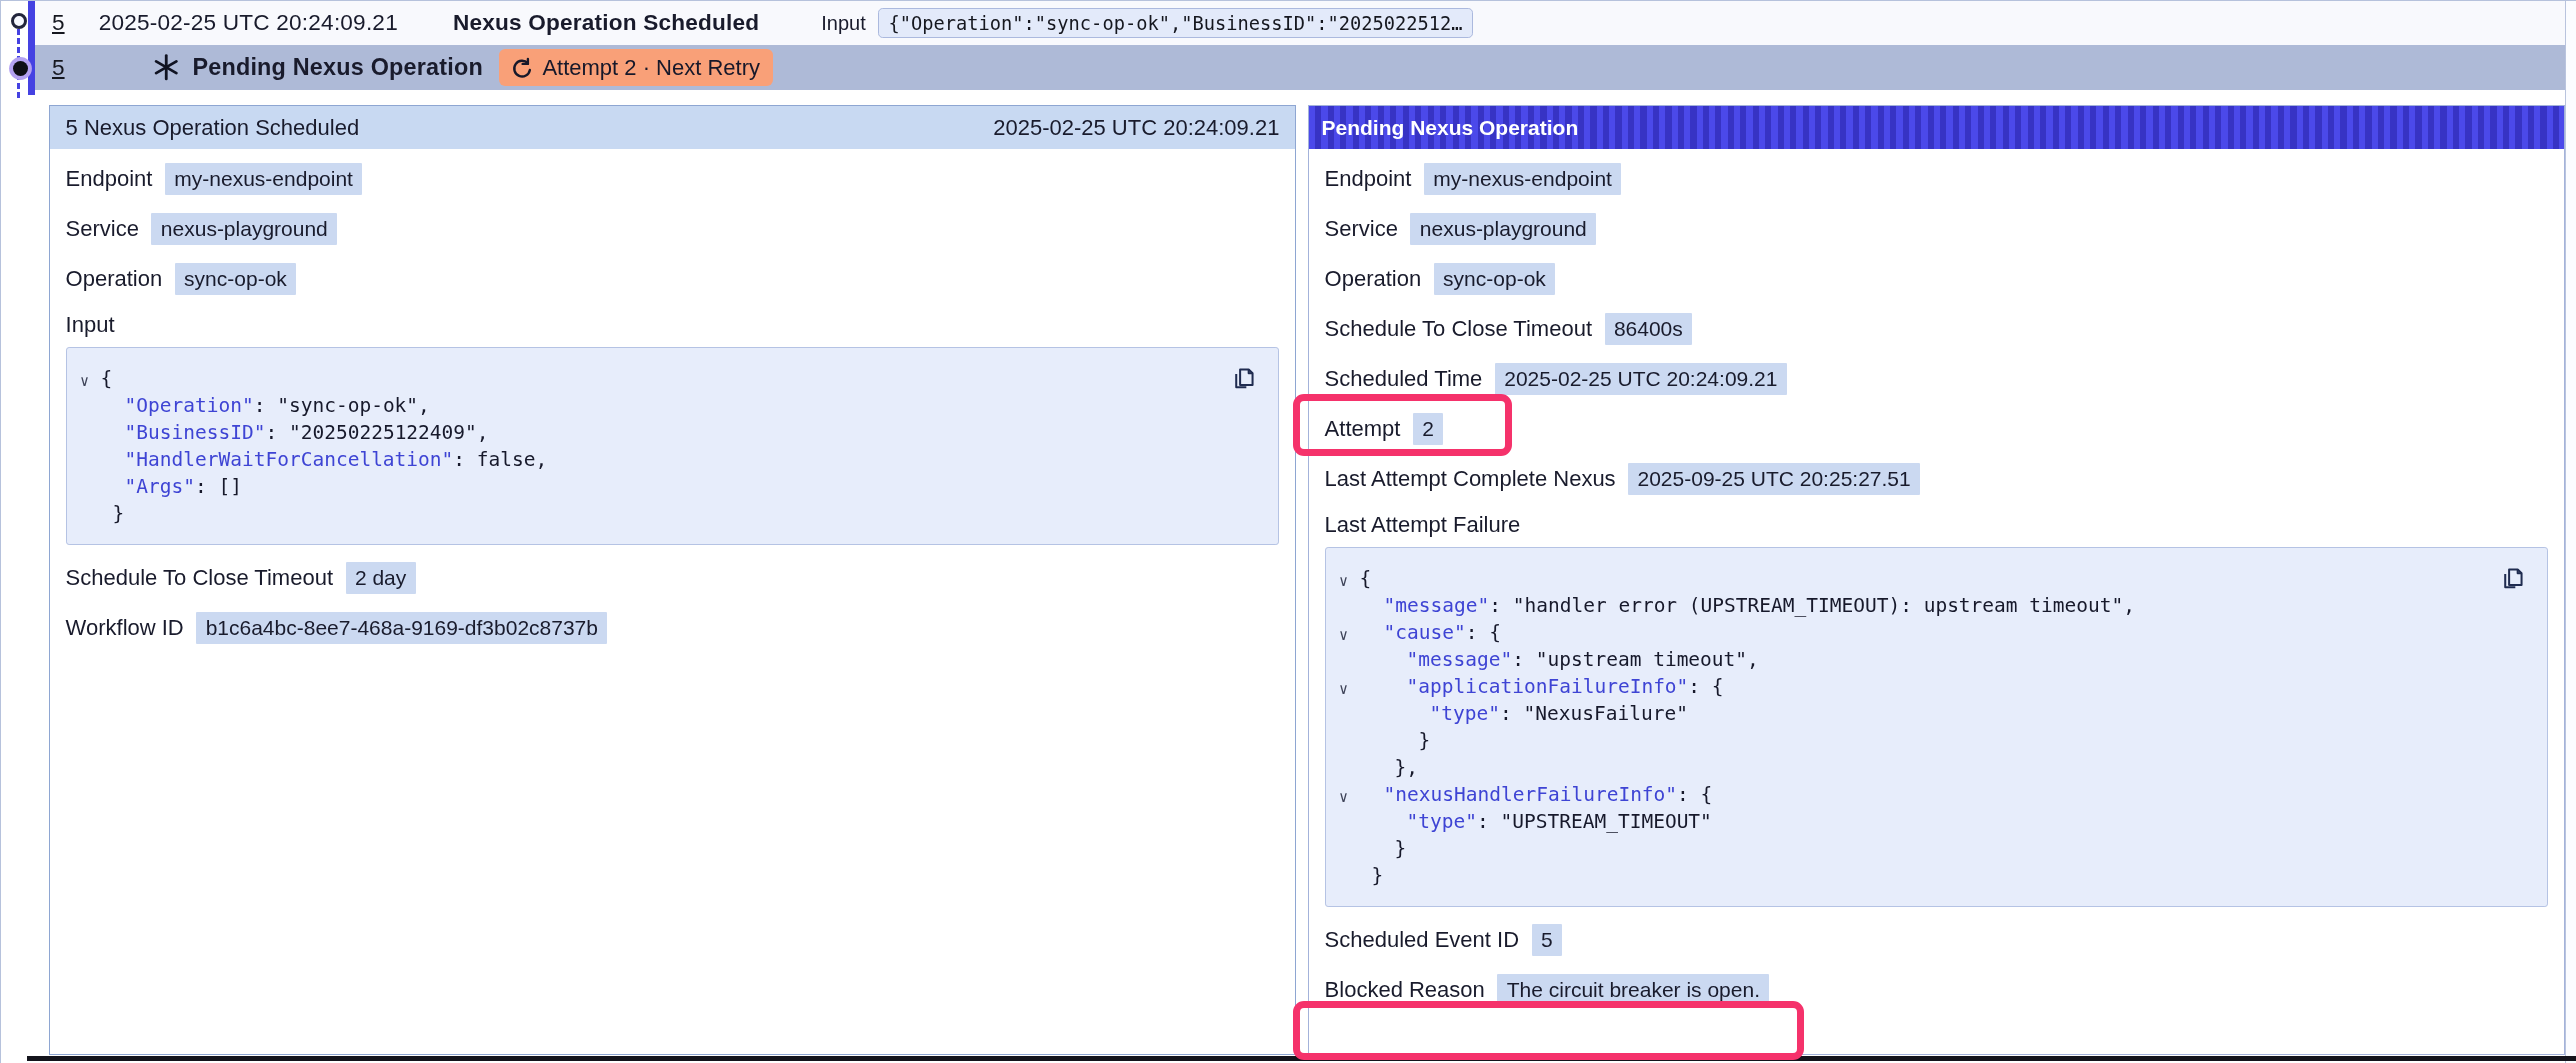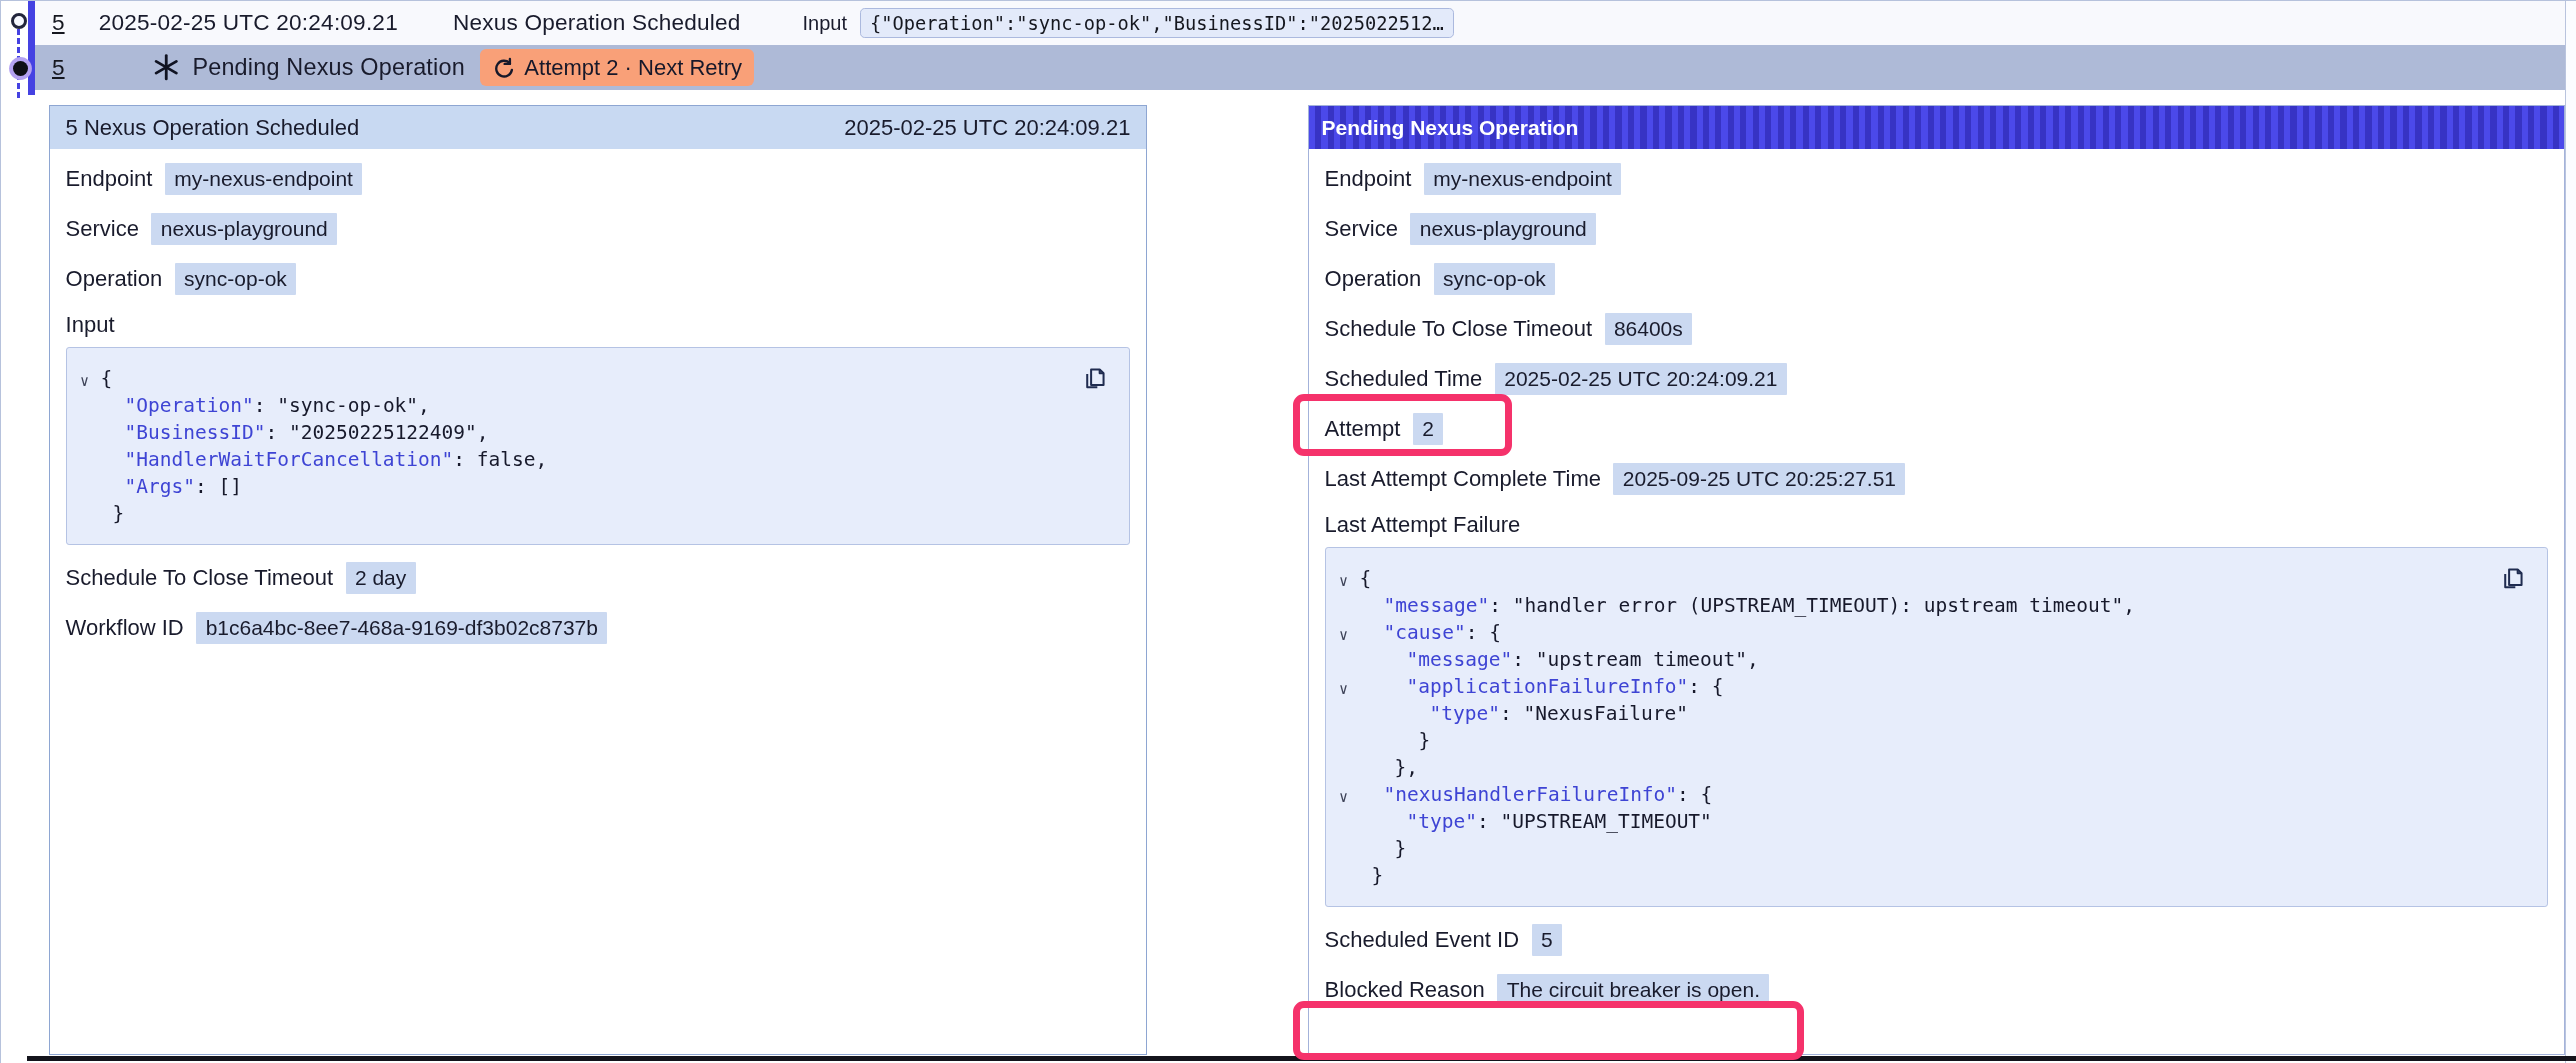--- a/index.html
+++ b/index.html
@@ -19,33 +19,33 @@
   .tl-open { position:absolute; left:10px; top:11.7px; width:16.4px; height:16.4px; border-radius:50%;
     background:#f7f9ff; border:3.1px solid #23263c; z-index:2; }
   .tl-filled { position:absolute; left:11.7px; top:60px; width:15px; height:15px; border-radius:50%;
     background:#0e0e16; box-shadow:0 0 0 3.9px #b3a1f2; z-index:2; }
   
   .evrow { position:absolute; left:34px; width:2530px; display:flex; align-items:center; }
   #row1 { top:0; height:44px; background:#f8f9fd; font-size:22.6px; }
   #row2 { top:44px; height:45px; background:#aebad7; font-size:22.6px; }
   .ev-num { margin-left:17px; min-width:23.4px; text-decoration:underline; color:#15171f; cursor:pointer; }
   .ev-time { margin-left:23.4px; letter-spacing:0.2px; }
-  .ev-title { margin-left:55px; font-weight:400; letter-spacing:0.2px; }
+  .ev-title { margin-left:55px; font-weight:700; letter-spacing:0.2px; }
   .ev-input-lbl { margin-left:62px; font-size:20px; }
   .ev-input-badge { margin-left:12.5px; font-family:"DejaVu Sans Mono",monospace; font-size:18.7px;
     background:#e3eafa; border:1.6px solid #abb9de; border-radius:4.7px; padding:3.9px 9.4px; color:#15171f;
     white-space:nowrap; }
   .asterisk { margin-left:78px; width:26.5px; height:26.5px; flex:none; }
   #row2 .ev-title { margin-left:12.5px; font-size:23.4px; }
   .retry-badge { margin-left:15.6px; background:#f9a078; border-radius:6.2px; padding:5.5px 12.5px;
     display:flex; align-items:center; gap:9.4px; font-size:22px; color:#16182a; }
   .retry-badge svg { flex:none; }
   
   .panel { position:absolute; top:104px; height:950px; background:#ffffff; }
-  #panel-left  { left:48px;   width:1098px; border:1.6px solid #8ea6d2; }
+  #panel-left  { left:48px;   width:1247px; border:1.6px solid #8ea6d2; }
   #panel-right { left:1307px; width:1257px; border:1.6px solid #a3b2da; }
   .ph-left { height:43px; background:#c8d9f2; display:flex; align-items:center;
     justify-content:space-between; padding:0 15.6px; font-size:22px; }
   .ph-right { height:43px; display:flex; align-items:center; padding:0 12.5px;
     color:#ffffff; font-weight:700; font-size:21px;
     background:repeating-linear-gradient(90deg,#4b49ea 0 6.2px,#3733c4 6.2px 12.5px); }
   .panel-body { padding:4.7px 15.6px 0 15.6px; }
   .field { display:flex; align-items:center; height:50px; font-size:22px; gap:12.5px; white-space:nowrap; }
   .badge { background:#cbd9f1; border-radius:1px; padding:3.9px 9.4px; font-size:21px; }
   .link-val { text-decoration:underline; cursor:pointer; }
@@ -177,21 +177,21 @@
           </div>
           <div class="field">
             <span>Scheduled Time</span>
             <span class="badge">2025-02-25 UTC 20:24:09.21</span>
           </div>
           <div class="field">
             <span>Attempt</span>
             <span class="badge">2</span>
           </div>
           <div class="field">
-            <span>Last Attempt Complete Time</span>
+            <span>Last Attempt Complete Nexus</span>
             <span class="badge">2025-09-25 UTC 20:25:27.51</span>
           </div>
         </div>
       <div class="section-lbl">Last Attempt Failure</div>
       <div class="code">
         <div id="rp-code-lines">
             <div class="cl" style="padding-left: 34px;"><span class="chev">∨</span><span class="tok-p">{</span></div>
             <div class="cl" style="padding-left: 58px;"><span class="tok-k">"message"</span><span class="tok-p">: </span><span class="tok-s">"handler error (UPSTREAM_TIMEOUT): upstream timeout"</span><span class="tok-p">,</span></div>
             <div class="cl" style="padding-left: 58px;"><span class="chev">∨</span><span class="tok-k">"cause"</span><span class="tok-p">: {</span></div>
             <div class="cl" style="padding-left: 81px;"><span class="tok-k">"message"</span><span class="tok-p">: </span><span class="tok-s">"upstream timeout"</span><span class="tok-p">,</span></div>

